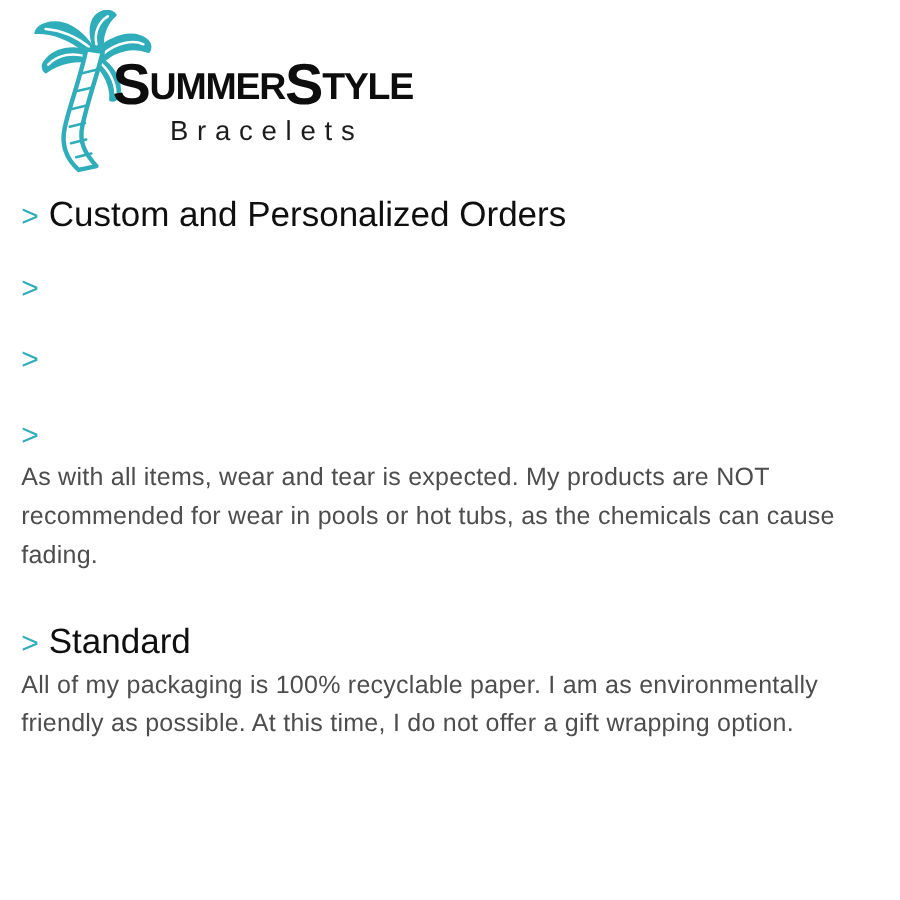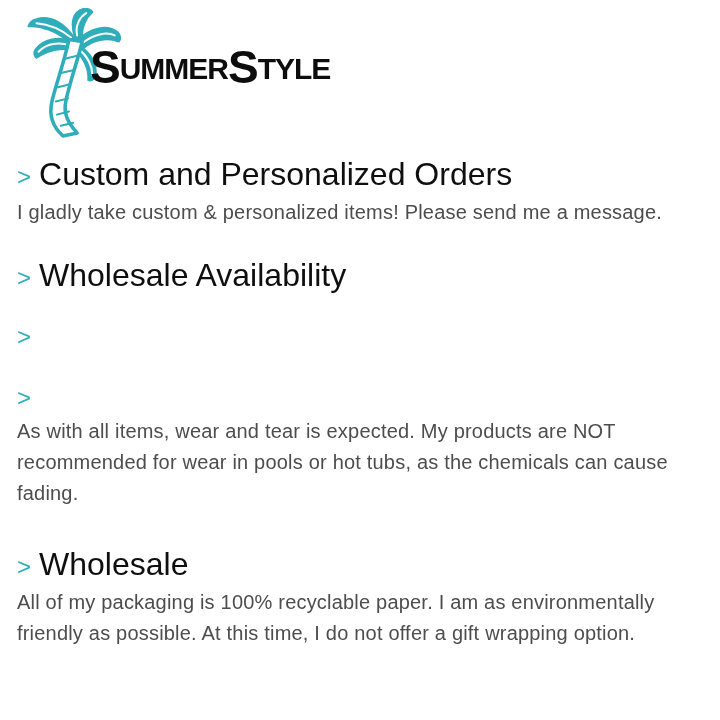--- a/index.html
+++ b/index.html
@@ -27,21 +27,21 @@
 
   
   .faq-list { position: absolute; top: 156px; left: 0; width: 720px; padding: 0 22px 0 17px; }
 
   .faq-section { margin-bottom: 29px; }
   .faq-section:nth-of-type(3) { margin-bottom: 33px; }
   .faq-section:nth-of-type(4) { margin-bottom: 37px; }
 
   .question-row { display: flex; align-items: baseline; gap: 8px; }
   .chevron { color: #2fadba; font-size: 24px; font-weight: 400; }
-  .question { color: #0f0f0f; font-size: 32px; font-weight: 400; letter-spacing: 0px; }
+  .question { color: #0f0f0f; font-size: 28px; font-weight: 400; letter-spacing: 0px; }
 
   .answer { margin-top: 4px; color: #4d4d4d; font-size: 20px; font-weight: 400;
             line-height: 31px; letter-spacing: 0.2px; }
 </style>
 </head>
 <body>
 
 <div class="header">
 
   <div class="logo-group">
@@ -61,55 +61,54 @@
 
       <path d="M56,31 C51,55 42,78 39,93 C36,107 41,118 50,126 L64,123 C55,113 50,104 53,91 C57,72 65,50 69,33 Z" fill="#ffffff" stroke="#2fadba" stroke-width="3.5" stroke-linejoin="round"></path>
 
       <path d="M52,50 L64,47 M48,64 L61,61 M45,78 L57,75 M43,92 L55,89 M44,105 L56,102 M48,116 L60,113" fill="none" stroke="#2fadba" stroke-width="2" stroke-linecap="round"></path>
     </svg>
 
     <div class="wordmark">
       <span class="seg-big">S</span><span class="seg-small">UMMER</span><span class="seg-big">S</span><span class="seg-small">TYLE</span>
     </div>
 
+    <div class="brand-subtitle">Bracelets</div>
   </div>
 
 </div>
 
 <div class="faq-list">
 
   <div class="faq-section">
     <div class="question-row">
       <span class="chevron">&gt;</span>
       <span class="question">Custom and Personalized Orders</span>
     </div>
-    <div class="answer">I gladly take custom &amp; personalized items! Please send me a message.</div>
   </div>
 
   <div class="faq-section">
     <div class="question-row">
       <span class="chevron">&gt;</span>
-      <span class="question">Wholesale Availability</span>
     </div>
   </div>
 
   <div class="faq-section">
     <div class="question-row">
       <span class="chevron">&gt;</span>
     </div>
   </div>
 
   <div class="faq-section">
     <div class="question-row">
       <span class="chevron">&gt;</span>
     </div>
     <div class="answer">As with all items, wear and tear is expected. My products are NOT recommended for wear in pools or hot tubs, as the chemicals can cause fading.</div>
   </div>
 
   <div class="faq-section">
     <div class="question-row">
       <span class="chevron">&gt;</span>
-      <span class="question">Wholesale</span>
+      <span class="question">Standard</span>
     </div>
     <div class="answer">All of my packaging is 100% recyclable paper. I am as environmentally friendly as possible. At this time, I do not offer a gift wrapping option.</div>
   </div>
 
 </div>
 
 </body></html>

